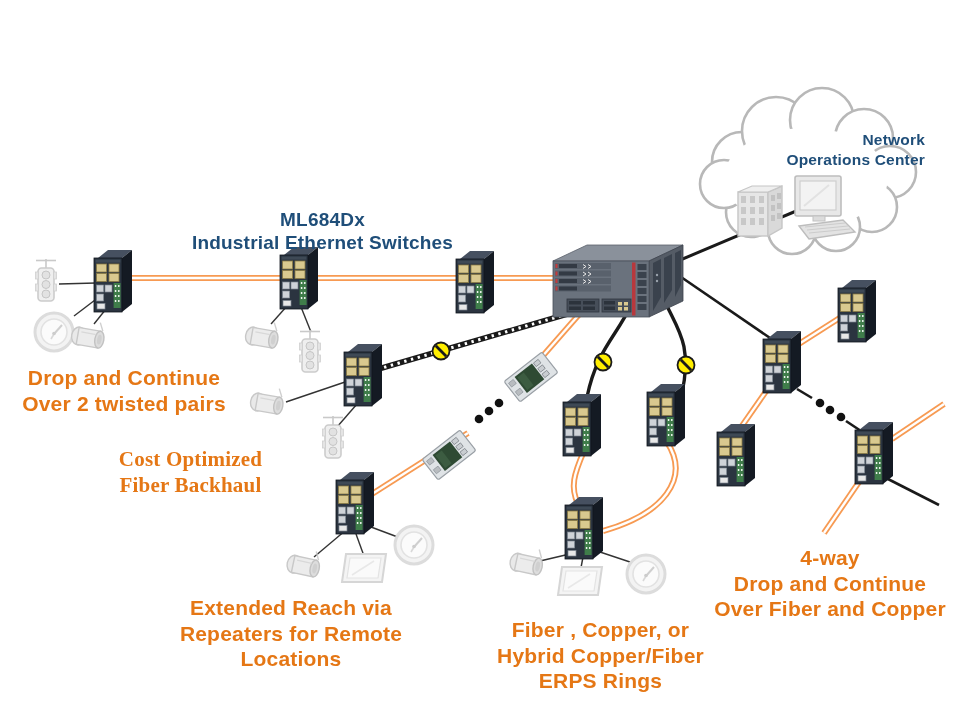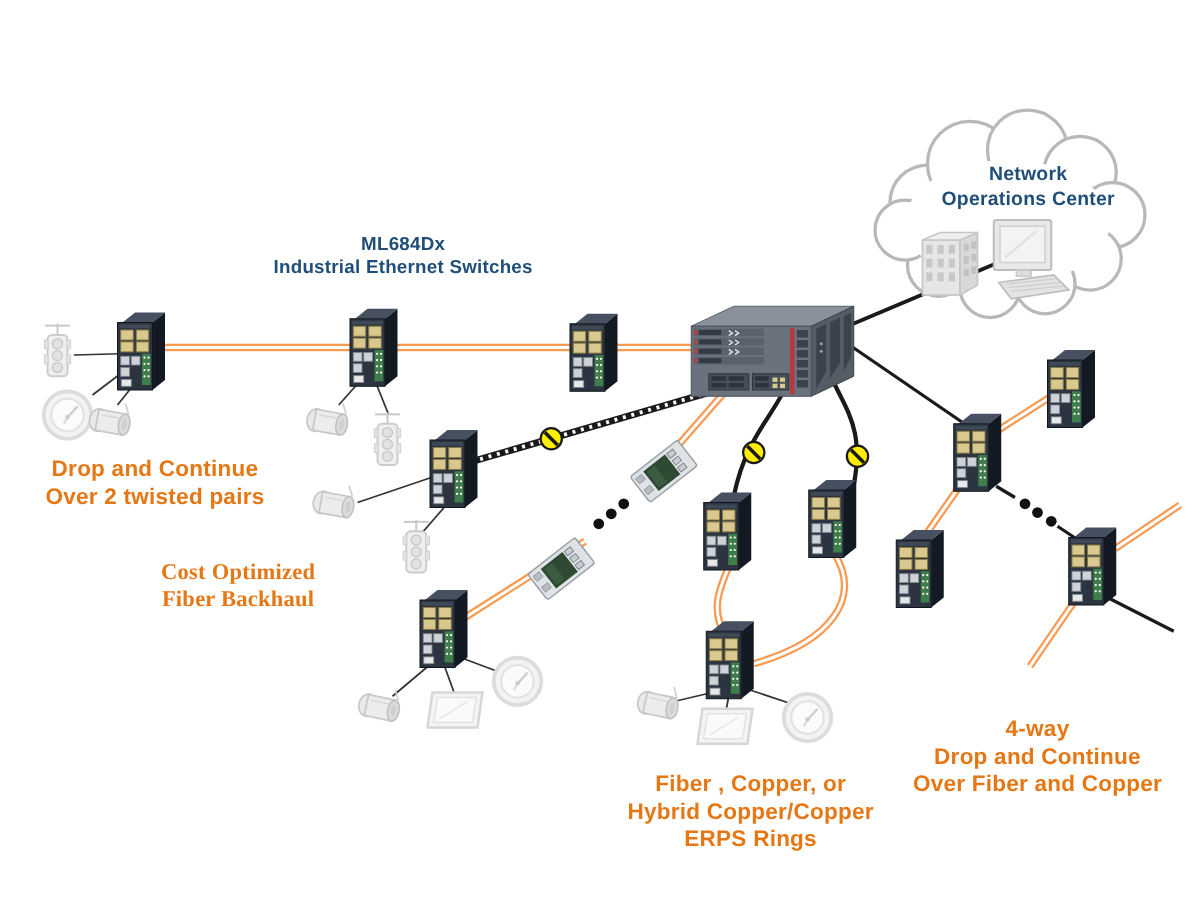--- a/index.html
+++ b/index.html
@@ -14,23 +14,23 @@
   html,body{margin:0;padding:0;background:#ffffff;}
   .canvas{
     position:relative;width:960px;height:720px;background:#ffffff;overflow:hidden;
     font-family:"Liberation Sans",sans-serif;
   }
   .canvas svg{position:absolute;left:0;top:0;}
   .label{
     position:absolute;text-align:center;font-weight:bold;white-space:pre-line;
     line-height:1.22;letter-spacing:0.2px;
   }
-  .label.blue{color:var(--label-blue);font-size:15px;}
-  .label.orange{color:var(--label-orange);font-size:18px;}
-  .label.noc{color:var(--label-blue);font-size:15.5px;line-height:1.3;}
+  .label.blue{color:var(--label-blue);font-size:19px;margin-top:21px;}
+  .label.orange{color:var(--label-orange);font-size:21px;}
+  .label.noc{color:var(--label-blue);font-size:15.5px;line-height:1.3;text-align:right;}
   
   .op{fill:none;stroke:var(--line-orange);stroke-width:6;}
   .ow{fill:none;stroke:#ffffff;stroke-width:2.4;}
   .blk{fill:none;stroke:var(--cable-black);}
   .thin{fill:none;stroke:#333333;stroke-width:1.4;}
 </style>
 </head>
 <body>
 
 <div class="canvas">
@@ -388,19 +388,22 @@
 </svg>
 
 <div class="label noc" style="left:720px;top:130px;width:205px;">Network
 Operations Center</div>
 <div class="label blue" style="left:155px;top:187px;width:335px;">ML684Dx
 Industrial Ethernet Switches</div>
 <div class="label orange" style="left:8px;top:365px;width:232px;">Drop and Continue
 Over 2 twisted pairs</div>
 <div class="label orange" style="left:88px;top:447px;width:205px;font-family:Liberation Serif, serif;">Cost Optimized
 Fiber Backhaul</div>
+<div class="label orange" style="left:160px;top:595px;width:262px;">Extended Reach via
+Repeaters for Remote
+Locations</div>
 <div class="label orange" style="left:478px;top:617px;width:245px;">Fiber , Copper, or
-Hybrid Copper/Copper
+Hybrid Copper/Fiber
 ERPS Rings</div>
-<div class="label orange" style="left:700px;top:573px;width:260px;">4-way
+<div class="label orange" style="left:700px;top:545px;width:260px;">4-way
 Drop and Continue
 Over Fiber and Copper</div>
 </div>
 
 </body></html>

